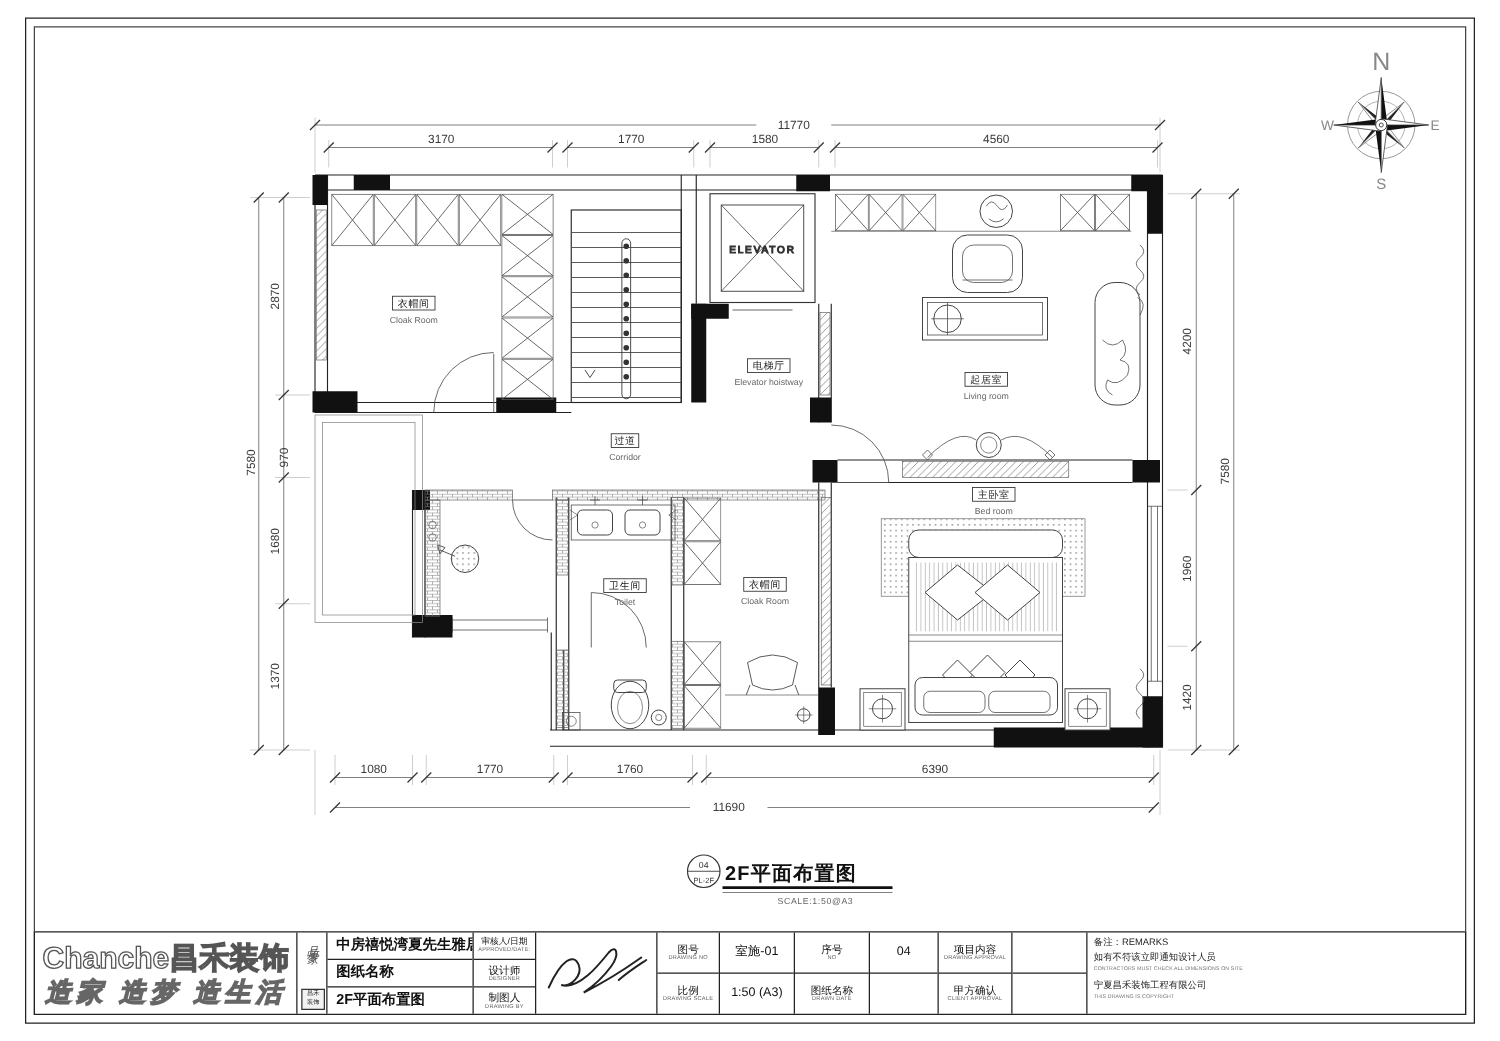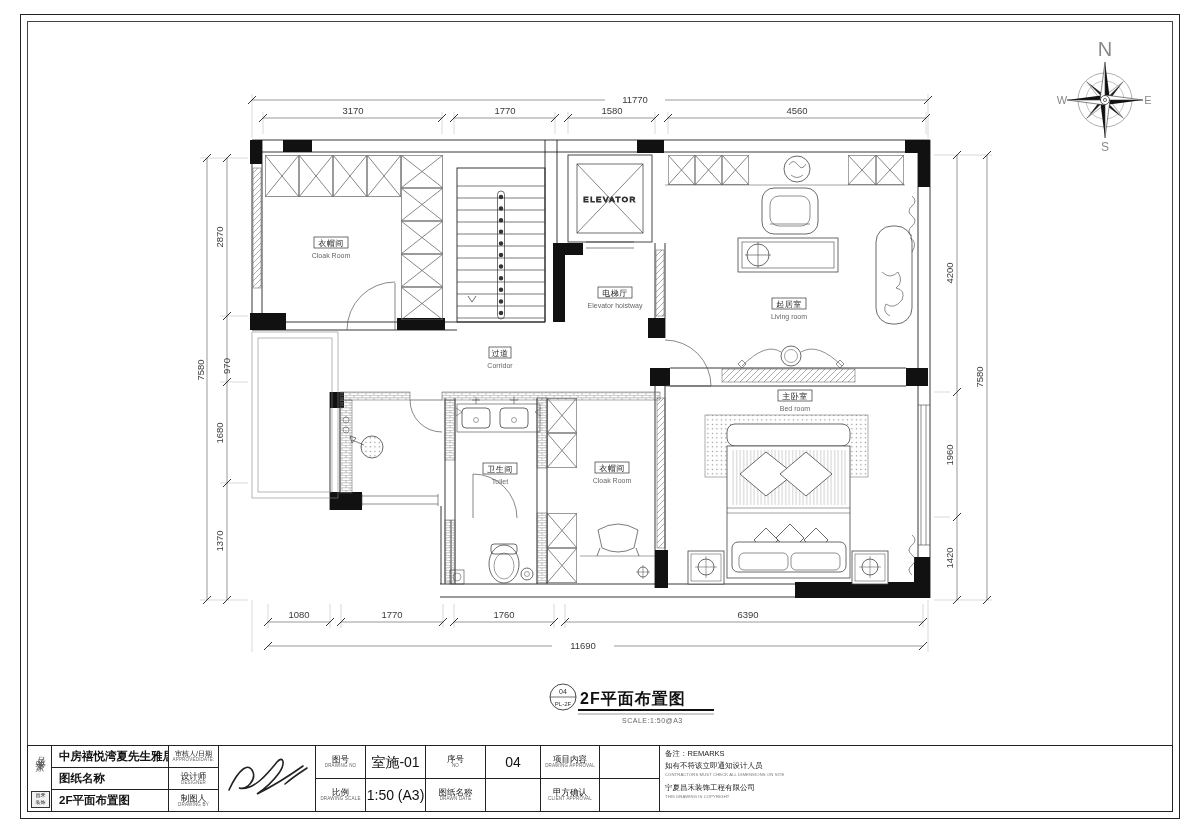--- a/index.html
+++ b/index.html
@@ -18,21 +18,21 @@
   .tblock{position:absolute;left:27px;top:745px;width:1144px;height:65px;display:flex;
           border:1.2px solid #222;background:#fff;font-size:9px;}
   .cell{border-right:1px solid #222;box-sizing:border-box;display:flex;flex-direction:column;}
   .cell:last-child{border-right:none;}
   .rowcell{border-bottom:1px solid #222;flex:1;display:flex;flex-direction:column;
            align-items:center;justify-content:center;line-height:1.05;box-sizing:border-box;overflow:hidden;}
   .rowcell:last-child{border-bottom:none;}
   .lzh{font-size:8.5px;color:#111;white-space:nowrap;}
   .len{font-size:4.5px;color:#666;white-space:nowrap;letter-spacing:.2px;}
   .val{font-size:11.5px;font-weight:bold;align-items:flex-start;padding-left:7px;white-space:nowrap;}
-  .vsm{font-size:14px;font-weight:normal;align-items:center;padding-left:0;}
+  .vsm{font-size:10px;font-weight:normal;align-items:center;padding-left:0;}
   .logo-cell{width:210px;border-right:1px solid #222;box-sizing:border-box;position:relative;overflow:hidden;}
   .brand{position:absolute;left:6px;top:4px;font-size:24px;font-weight:bold;letter-spacing:0px;
          color:#fff;-webkit-text-stroke:1px #555;text-shadow:0 0 1px #888;white-space:nowrap;}
   .slogan{position:absolute;left:8px;top:34px;font-size:21px;font-weight:bold;
           font-family:"Liberation Serif", serif;font-style:italic;color:#fff;
           -webkit-text-stroke:1px #666;text-shadow:0 0 1px #999;white-space:nowrap;letter-spacing:4px;}
   .strip-cell{width:24px;border-right:1px solid #222;box-sizing:border-box;position:relative;}
   .strip-text{position:absolute;top:3px;left:50%;transform:translateX(-50%);
               writing-mode:vertical-rl;font-family:"Liberation Serif", serif;font-style:italic;
               font-size:9px;color:#555;letter-spacing:2px;}
@@ -418,20 +418,24 @@
       <text class="t" x="563" y="694" font-size="7" fill="#333">04</text>
       <text class="t" x="563" y="706" font-size="6" fill="#333">PL-2F</text>
       <text x="580" y="704" font-size="16" font-weight="bold" fill="#111" letter-spacing="1">2F平面布置图</text>
       <line x1="578" y1="710" x2="714" y2="710" stroke="#111" stroke-width="2.2"></line>
       <line x1="578" y1="714" x2="714" y2="714" stroke="#555" stroke-width="0.6"></line>
       <text x="622" y="723" font-size="7" fill="#666" letter-spacing="0.5">SCALE:1:50@A3</text>
     </g>
   </svg>
 
   <div class="tblock">
+    <div class="logo-cell">
+      <div class="brand">Chanche昌禾装饰</div>
+      <div class="slogan">造家 造梦 造生活</div>
+    </div>
     <div class="strip-cell">
       <div class="strip-text">品质专家</div>
       <div class="stamp">
         <div>昌禾</div>
         <div>装饰</div>
       </div>
     </div>
 
 
     <div class="cell" style="width:117px">

